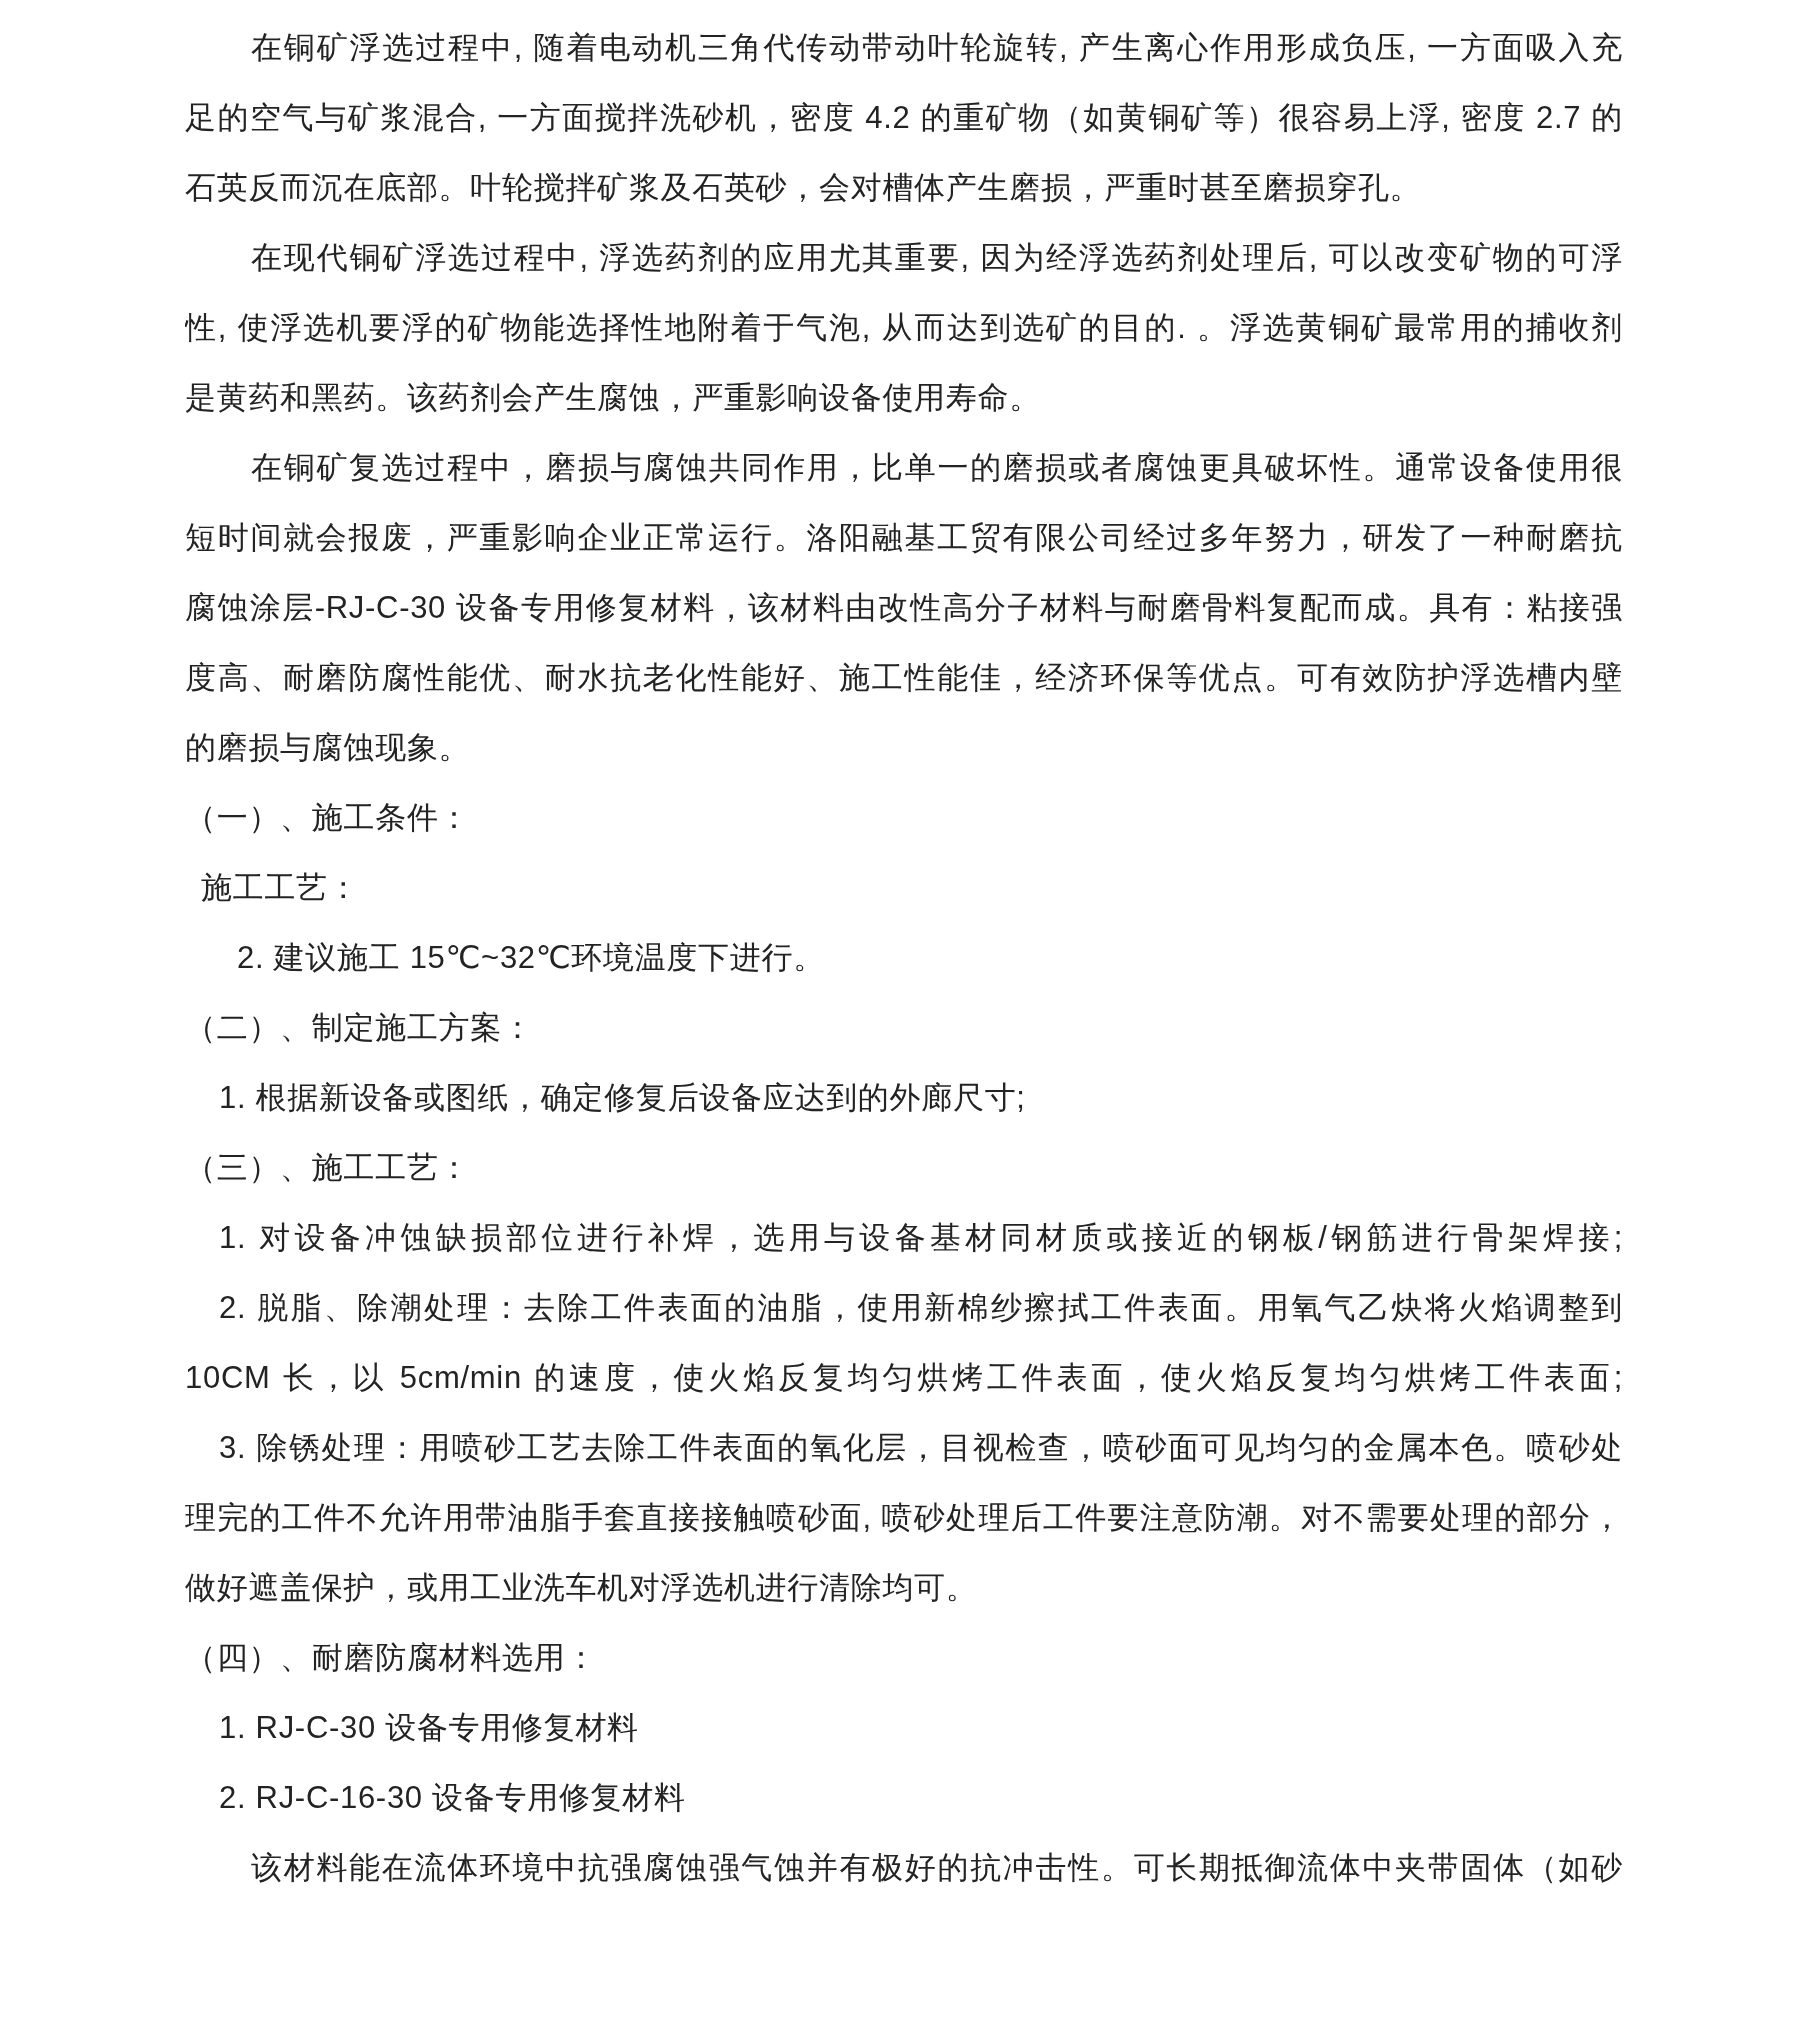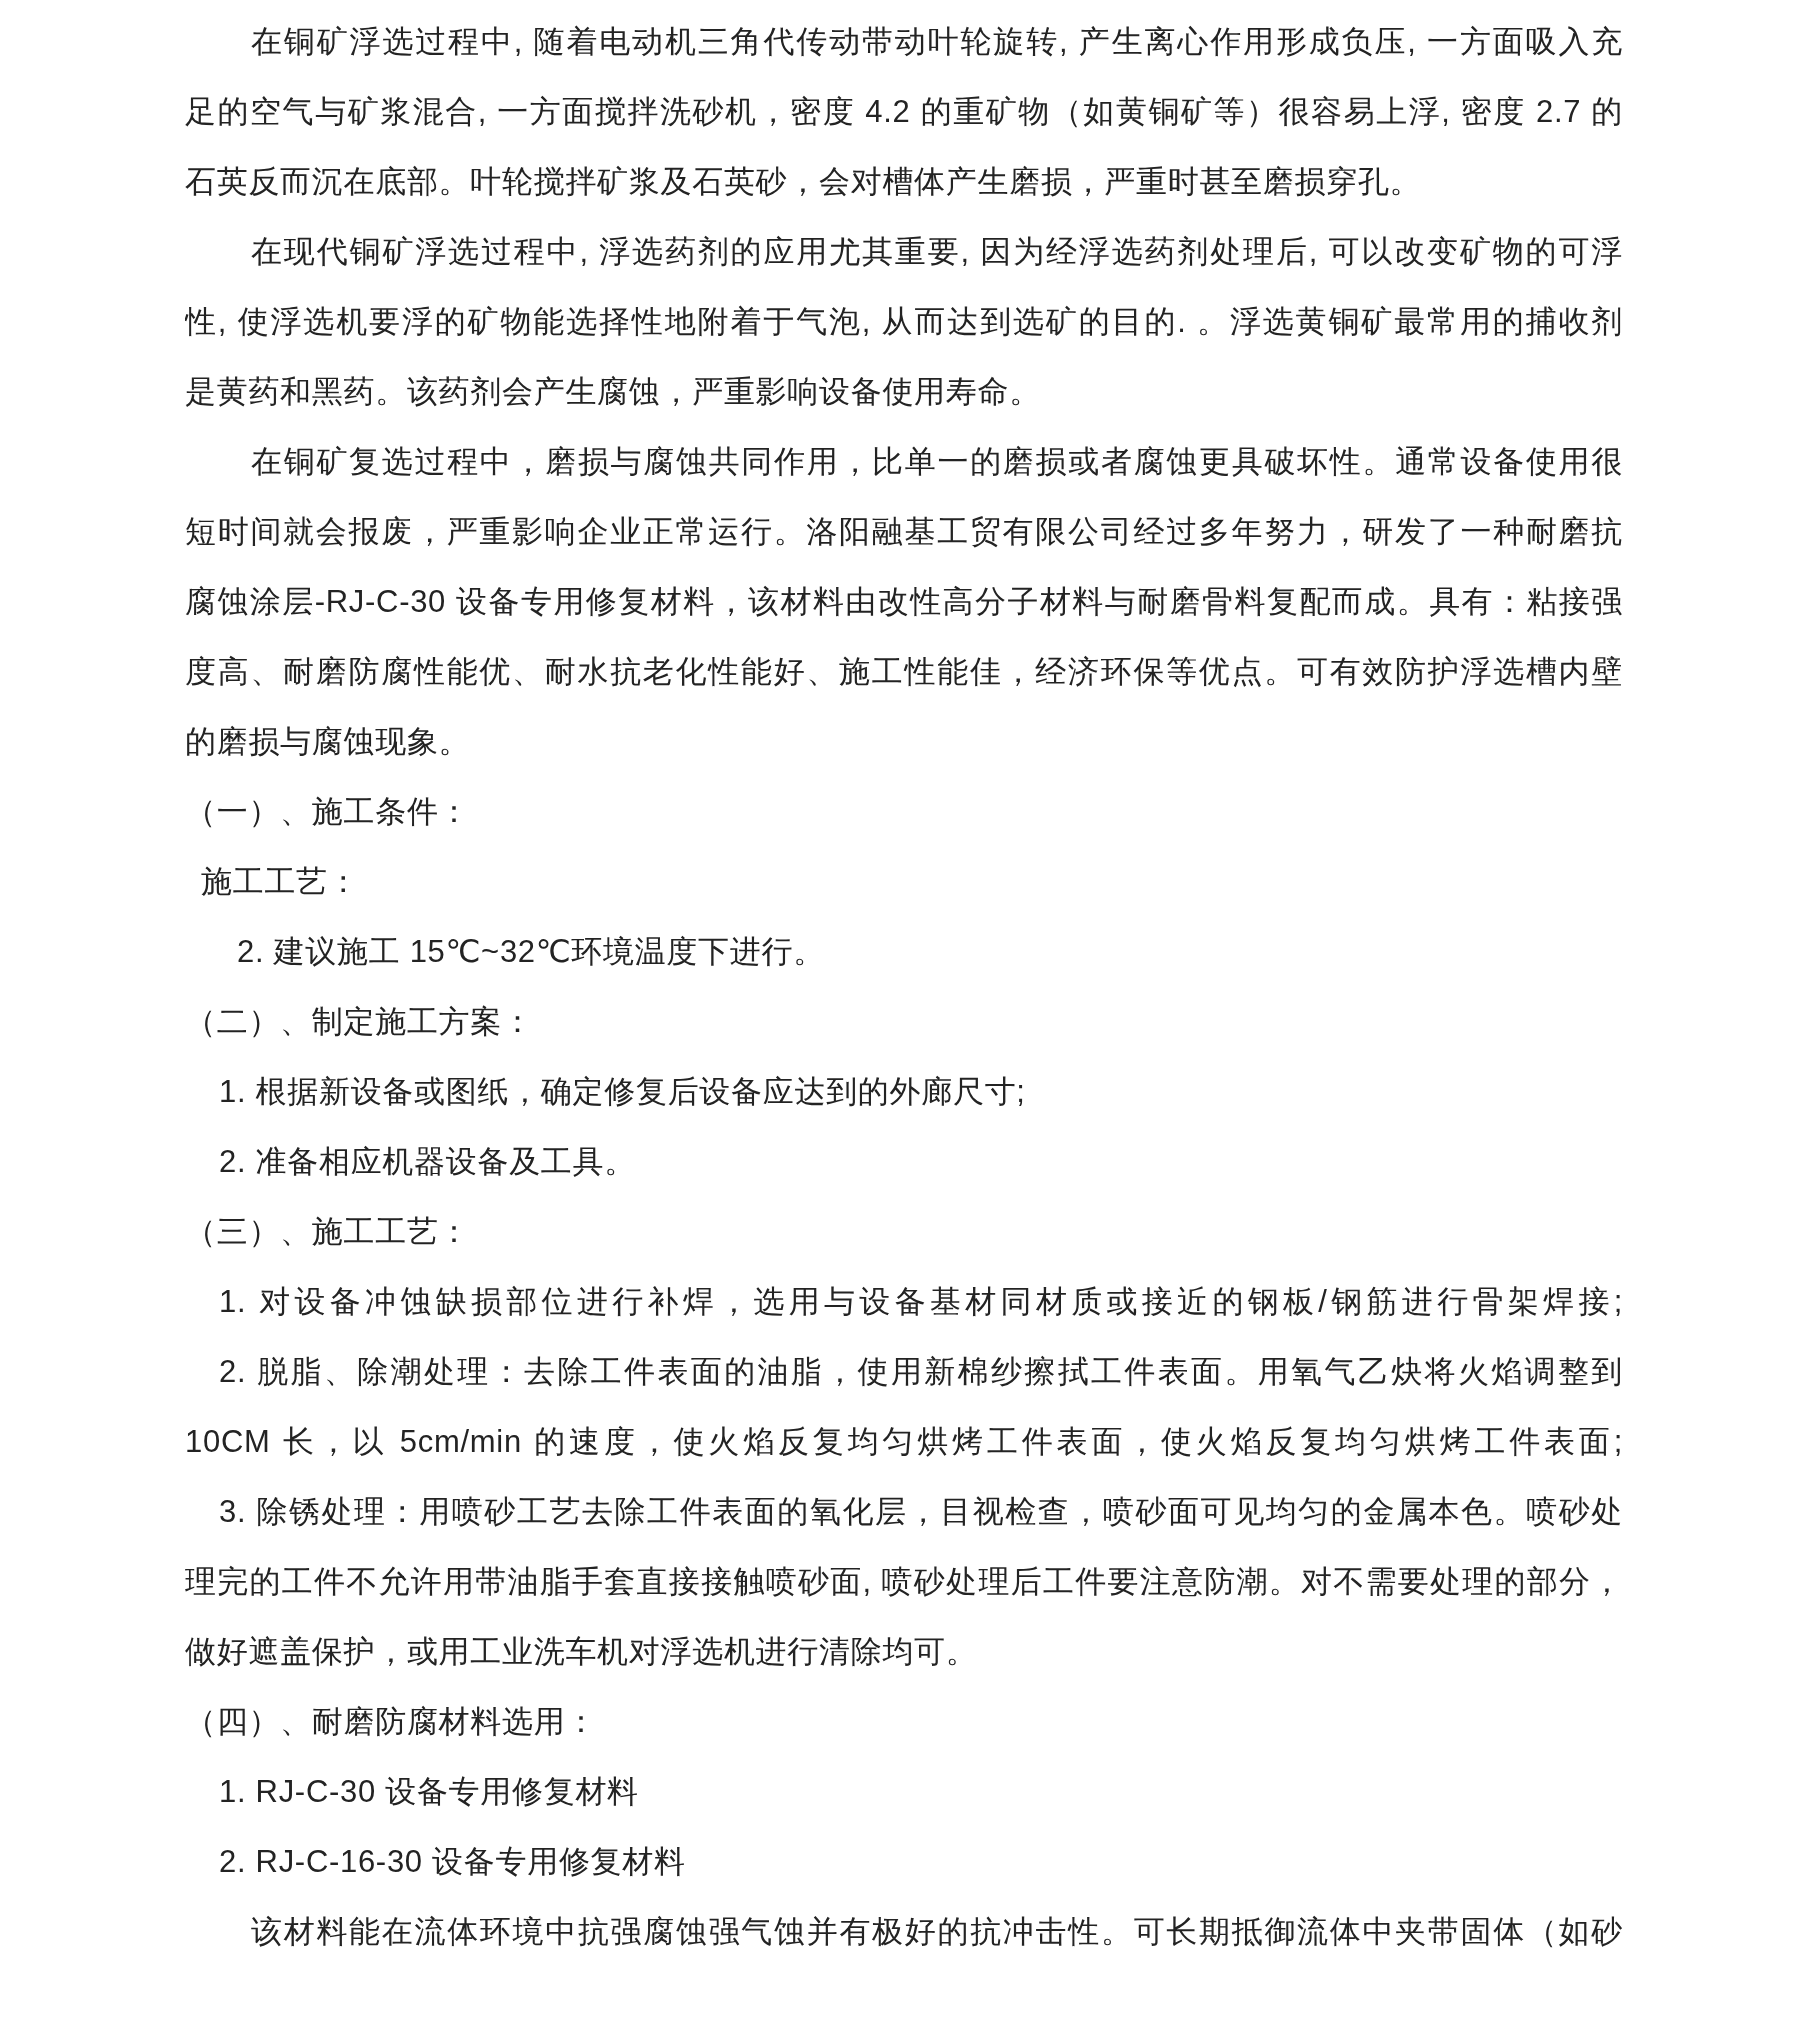--- a/index.html
+++ b/index.html
@@ -11,21 +11,21 @@
     position: relative;
     width: 1807px;
     height: 2035px;
     margin: 0 auto;
     background: #ffffff;
     overflow: hidden;
     font-family: "Liberation Sans", "DejaVu Sans", sans-serif;
     color: #232323;
   }
   .content {
-    padding: 7px 184px 0 185px;
+    padding: 13px 184px 0 185px;
     font-size: 31px;
     line-height: 70px;
     font-weight: 500;
   }
   .line {
     height: 70px;
     overflow: hidden;
     text-align: left;
     white-space: nowrap;
     letter-spacing: 0.7px;
@@ -55,21 +55,20 @@
       <div class="line indent-para justify">在铜矿复选过程中，磨损与腐蚀共同作用，比单一的磨损或者腐蚀更具破坏性。通常设备使用很</div>
       <div class="line indent-none justify">短时间就会报废，严重影响企业正常运行。洛阳融基工贸有限公司经过多年努力，研发了一种耐磨抗</div>
       <div class="line indent-none justify">腐蚀涂层-RJ-C-30 设备专用修复材料，该材料由改性高分子材料与耐磨骨料复配而成。具有：粘接强</div>
       <div class="line indent-none justify">度高、耐磨防腐性能优、耐水抗老化性能好、施工性能佳，经济环保等优点。可有效防护浮选槽内壁</div>
       <div class="line indent-none">的磨损与腐蚀现象。</div>
       <div class="line indent-none">（一）、施工条件：</div>
       <div class="line indent-half">施工工艺：</div>
       <div class="line indent-item-wide">2. 建议施工 15℃~32℃环境温度下进行。</div>
       <div class="line indent-none">（二）、制定施工方案：</div>
       <div class="line indent-item">1. 根据新设备或图纸，确定修复后设备应达到的外廊尺寸;</div>
-      <div class="line indent-item">2. 准备相应机器设备及工具。</div>
       <div class="line indent-none">（三）、施工工艺：</div>
       <div class="line indent-item justify">1. 对设备冲蚀缺损部位进行补焊，选用与设备基材同材质或接近的钢板/钢筋进行骨架焊接;</div>
       <div class="line indent-item justify">2. 脱脂、除潮处理：去除工件表面的油脂，使用新棉纱擦拭工件表面。用氧气乙炔将火焰调整到</div>
       <div class="line indent-none justify">10CM 长，以 5cm/min 的速度，使火焰反复均匀烘烤工件表面，使火焰反复均匀烘烤工件表面;</div>
       <div class="line indent-item justify">3. 除锈处理：用喷砂工艺去除工件表面的氧化层，目视检查，喷砂面可见均匀的金属本色。喷砂处</div>
       <div class="line indent-none justify">理完的工件不允许用带油脂手套直接接触喷砂面, 喷砂处理后工件要注意防潮。对不需要处理的部分，</div>
       <div class="line indent-none">做好遮盖保护，或用工业洗车机对浮选机进行清除均可。</div>
       <div class="line indent-none">（四）、耐磨防腐材料选用：</div>
       <div class="line indent-item">1. RJ-C-30 设备专用修复材料</div>
       <div class="line indent-item">2. RJ-C-16-30 设备专用修复材料</div>

